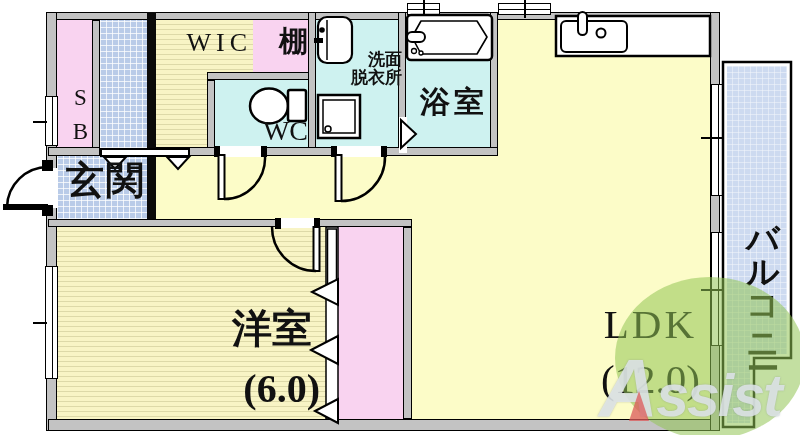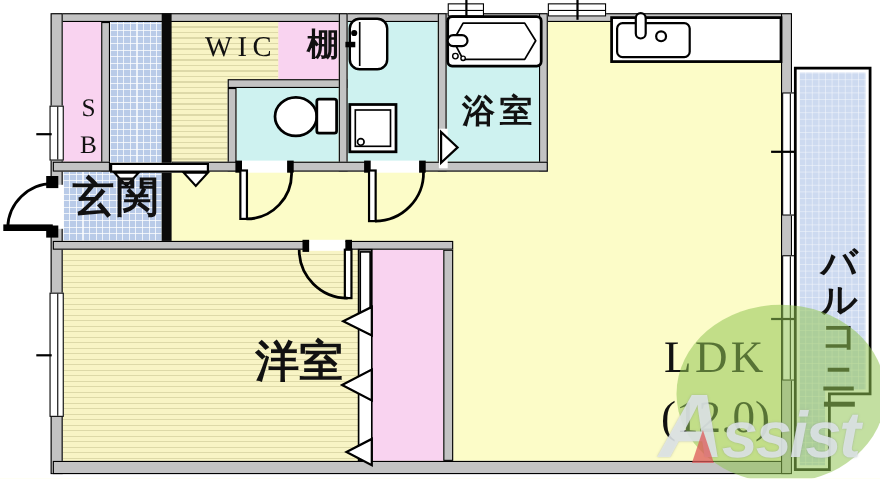--- a/index.html
+++ b/index.html
@@ -168,23 +168,29 @@
 
     <rect x="556" y="16" width="154" height="40" fill="#fff" stroke="#000" stroke-width="2.5"></rect>
     <rect x="561" y="21" width="66" height="31" rx="5" fill="#fff" stroke="#000" stroke-width="2"></rect>
     <rect x="578" y="12" width="9" height="23" rx="4.5" fill="#fff" stroke="#000" stroke-width="2"></rect>
     <circle cx="601" cy="33" r="4.5" fill="#fff" stroke="#000" stroke-width="2"></circle>
   </svg>
 
   <div class="abs lbl vert" style="left:56px;top:48px;width:36px;height:105px;font-size:23px;letter-spacing:9px;">SB</div>
   <div class="abs lbl" style="left:156px;top:29px;width:96px;font-size:26px;letter-spacing:5px;">WIC</div>
   <div class="abs lbl jp" style="left:253px;top:26px;width:55px;font-size:29px;">棚</div>
+  <div class="abs lbl jp" style="left:332px;top:51px;width:70px;font-size:17px;text-align:right;">
+    <div>洗面</div>
+    <div>脱衣所</div>
+  </div>
+  <div class="abs lbl" style="left:260px;top:116px;width:48px;font-size:28px;">WC</div>
   <div class="abs lbl jp" style="left:408px;top:86px;width:80px;font-size:30px;letter-spacing:4px;">浴室</div>
   <div class="abs lbl jp" style="left:190px;top:308px;width:122px;font-size:40px;">洋室</div>
   <div class="abs lbl jp" style="left:58px;top:161px;width:88px;font-size:38px;letter-spacing:2px;">玄関</div>
+  <div class="abs lbl" style="left:182px;top:368px;width:138px;font-size:40px;font-weight:bold;">(6.0)</div>
   <div class="abs lbl" style="left:557px;top:303px;width:140px;font-size:41px;letter-spacing:3px;">LDK</div>
   <div class="abs lbl" style="left:540px;top:358px;width:160px;font-size:41px;">(12.0)</div>
   <div class="abs lbl vert" style="left:734px;top:96px;width:46px;height:255px;font-size:33px;font-weight:bold;font-family:'Liberation Sans','DejaVu Sans',sans-serif;">バルコニー</div>
 
   <div class="abs wm-ellipse" style="left:615px;top:277px;width:190px;height:162px;"></div>
   <div class="abs wm-text" style="left:599px;top:349px;">
     <span class="wmA">A</span><span class="wmRest">ssist</span>
   </div>
   <div class="abs wm-tri" style="left:629px;top:391px;"></div>
 

